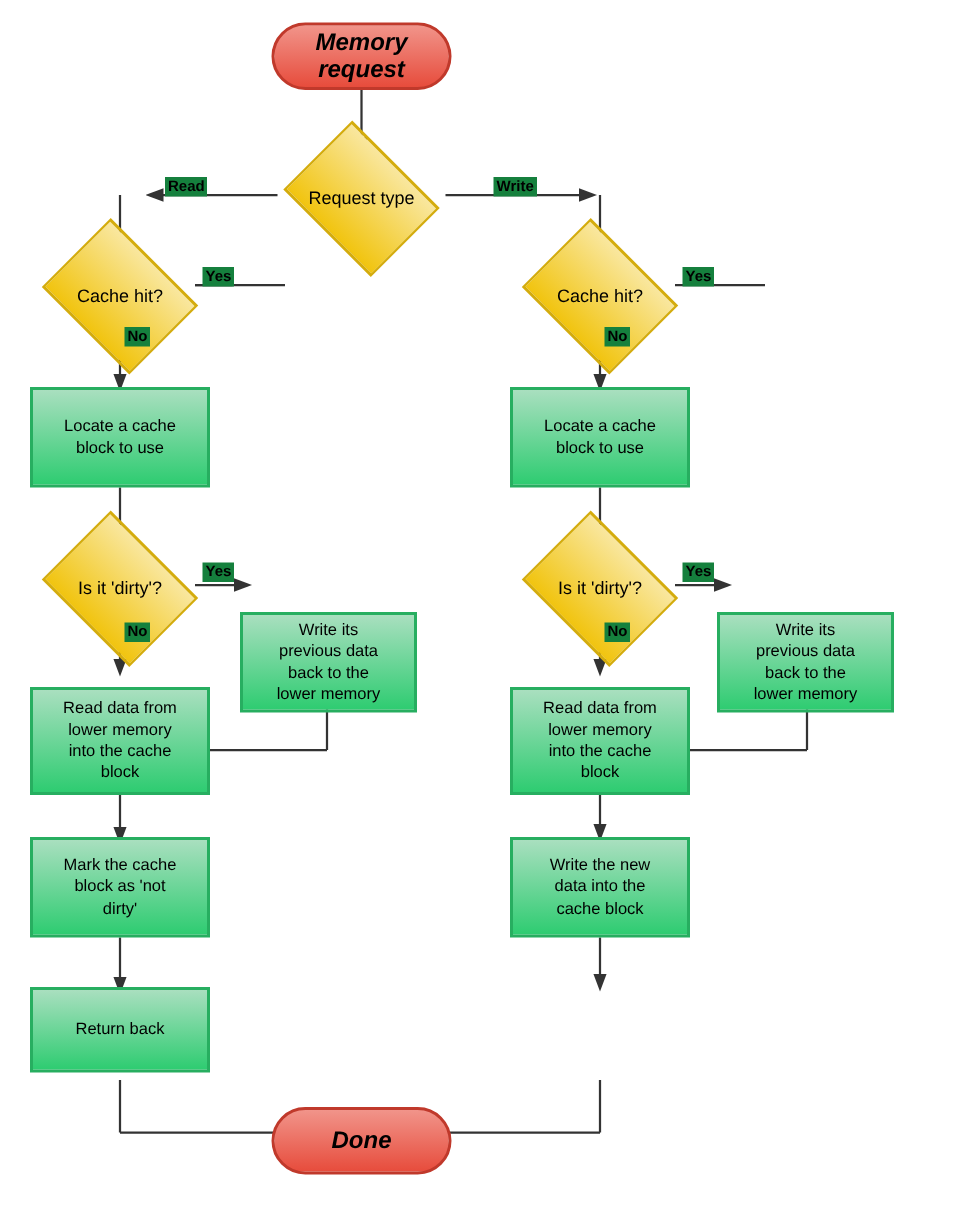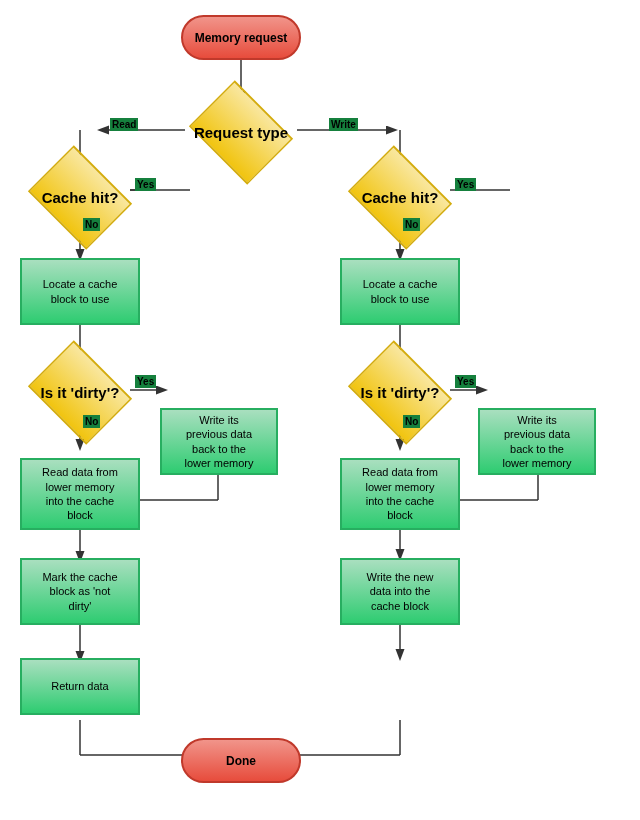--- a/index.html
+++ b/index.html
@@ -23,21 +23,22 @@
       border-radius: 50px;
       border: 2px solid #c0392b;
       background: #e74c3c;
       background: linear-gradient(to bottom, #f1948a, #e74c3c);
       color: #000;
       display: flex;
       align-items: center;
       justify-content: center;
       text-align: center;
       font-weight: bold;
-      font-size: 12px;
+      font-size: 16px;
+      font-style: italic;
     }
     
     .diamond {
       position: absolute;
       width: 110px;
       height: 60px;
       display: flex;
       align-items: center;
       justify-content: center;
       text-align: center;
@@ -57,22 +58,22 @@
       width: 100%;
       height: 100%;
       background: #f1c40f;
       background: linear-gradient(to bottom, #f9e79f, #f1c40f);
       border: 2px solid #d4ac0d;
       transform: rotate(45deg) scaleX(0.75);
     }
     .diamond-text {
       position: relative;
       z-index: 2;
-      font-size: 15px;
-      font-weight: bold;
+      font-size: 12px;
+      font-weight: normal;
       text-align: center;
       line-height: 1.3;
     }
     
     .process {
       position: absolute;
       border: 2px solid #27ae60;
       background: #2ecc71;
       background: linear-gradient(to bottom, #a9dfbf, #2ecc71);
       color: #000;
@@ -285,21 +286,21 @@
 
   <div class="process" style="left:340px; top:558px; width:120px; height:67px;">
     <span>Write the new data into the cache block</span>
   </div>
 
   <div class="process" style="left:20px; top:558px; width:120px; height:67px;">
     <span>Mark the cache block as 'not dirty'</span>
   </div>
 
   <div class="process" style="left:20px; top:658px; width:120px; height:57px;">
-    <span>Return data</span>
+    <span>Return back</span>
   </div>
 
 
   <div class="terminal" style="left:181px; top:738px; width:120px; height:45px;align-items:center;">
     <span>Done</span>
   </div>
 
 </div>
 
 </body></html>

